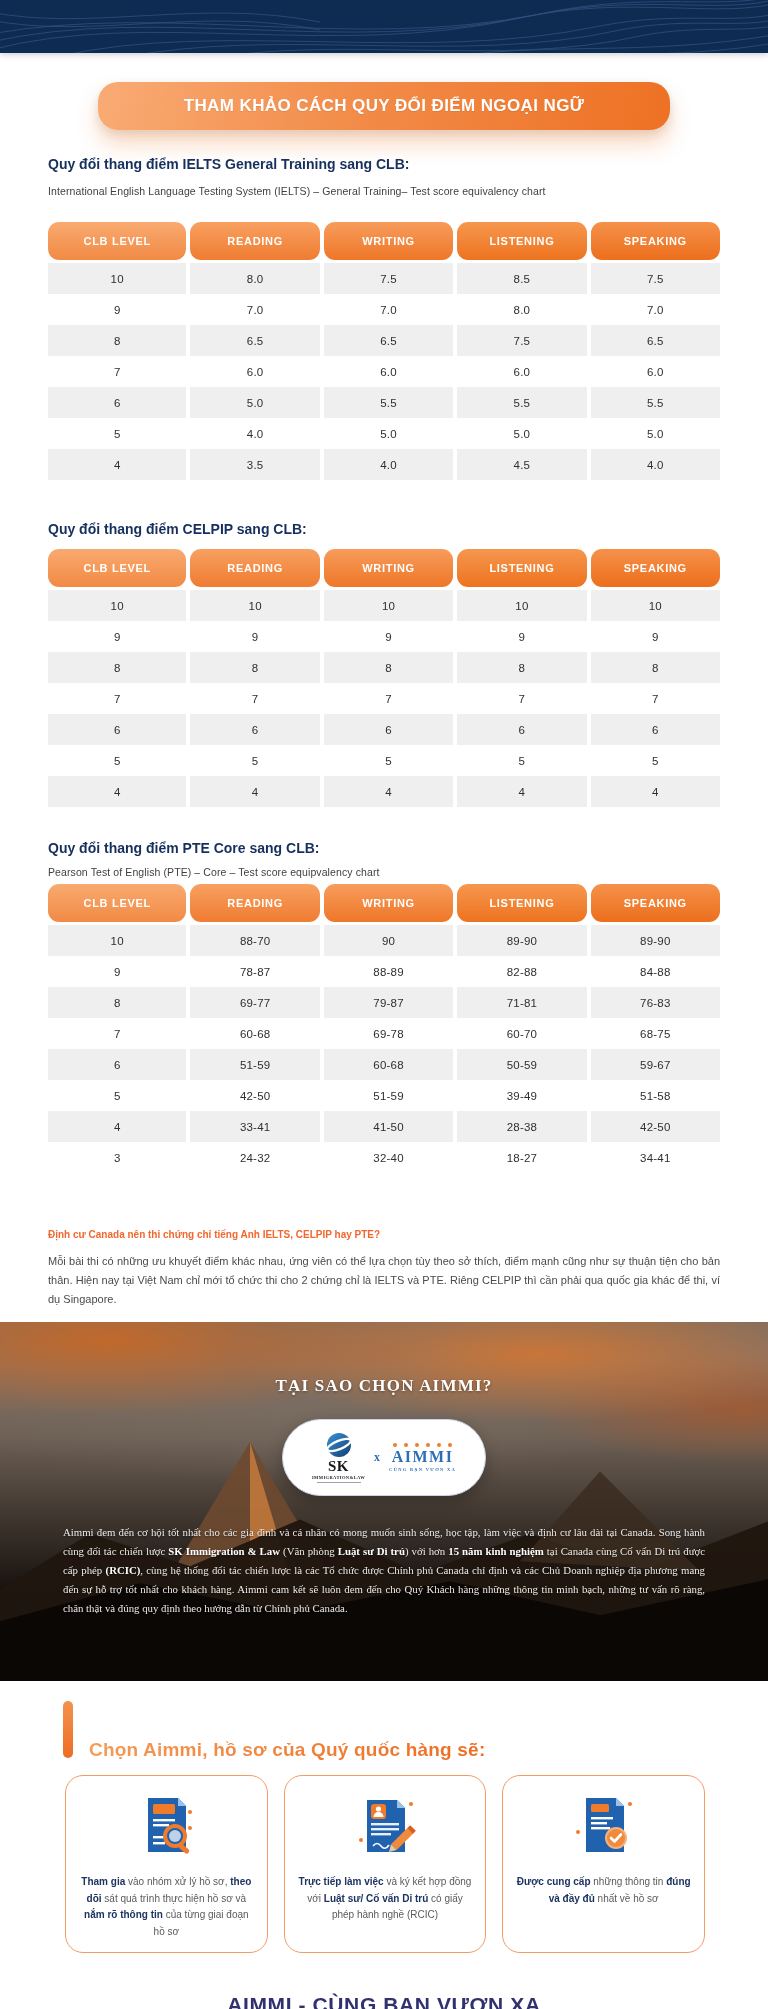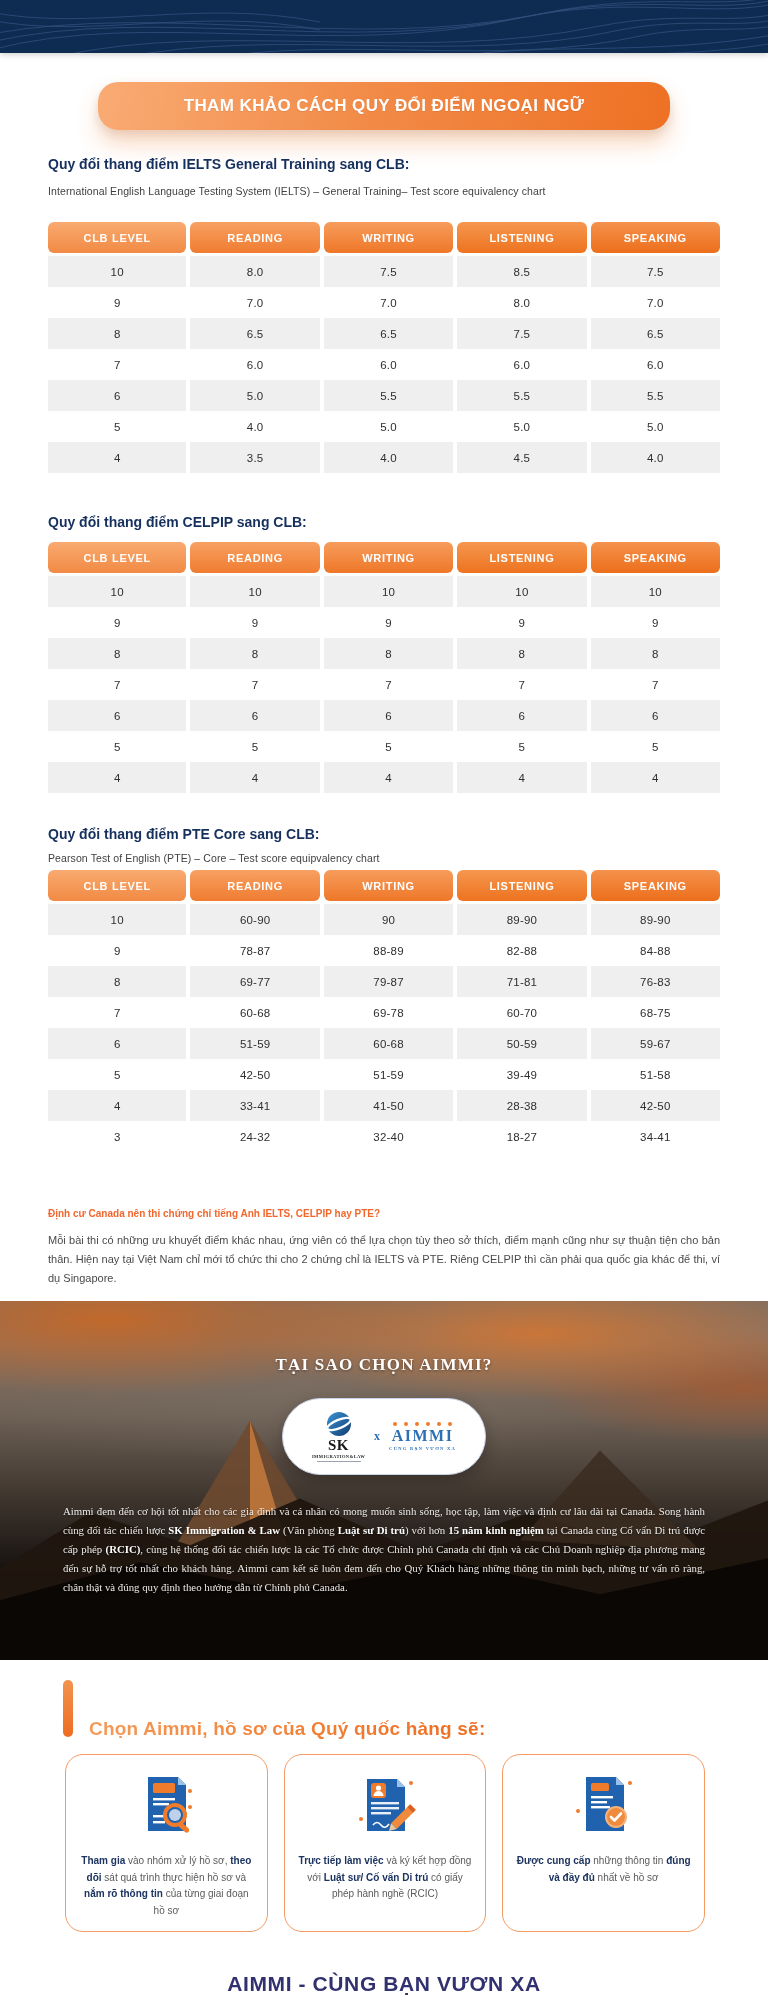--- a/index.html
+++ b/index.html
@@ -41,21 +41,21 @@
   .sec-h.m3{margin-top:33px}
   .sec-sub{color:#3f3f3f;font-size:10.5px;line-height:13px;margin-top:12px;letter-spacing:.1px}
   .sec-sub.s3{margin-top:9px}
   
   .score-table{margin-top:24px}
   .score-table.m2{margin-top:11px}
   .score-table.m3{margin-top:5px}
   .t-head,.t-row{display:grid;grid-template-columns:1.07fr 1fr 1fr 1fr 1fr;column-gap:4px}
   .t-head{margin-bottom:3px}
   .t-hcell{
-    height:31px;border-radius:6px;color:#fff;font-weight:700;font-size:11px;
+    height:38px;border-radius:11px;color:#fff;font-weight:700;font-size:11px;
     letter-spacing:.7px;display:flex;align-items:center;justify-content:center;
   }
   .t-hcell:nth-child(1){background:linear-gradient(180deg,#f9aa70,#f18a44)}
   .t-hcell:nth-child(2){background:linear-gradient(180deg,#f8a061,#ef7c31)}
   .t-hcell:nth-child(3){background:linear-gradient(180deg,#f79c5c,#ee7728)}
   .t-hcell:nth-child(4){background:linear-gradient(180deg,#f6974f,#ed731f)}
   .t-hcell:nth-child(5){background:linear-gradient(180deg,#f5914b,#ec6f1c)}
   .t-cell{
     height:31px;display:flex;align-items:center;justify-content:center;
     font-size:11.5px;color:#2f2f2f;letter-spacing:.2px;
@@ -281,21 +281,21 @@
   <div class="score-table m3">
       <div class="t-head">
         <div class="t-hcell">CLB LEVEL</div>
         <div class="t-hcell">READING</div>
         <div class="t-hcell">WRITING</div>
         <div class="t-hcell">LISTENING</div>
         <div class="t-hcell">SPEAKING</div>
       </div>
       <div class="t-row odd">
         <div class="t-cell">10</div>
-        <div class="t-cell">60-90</div>
+        <div class="t-cell">88-70</div>
         <div class="t-cell">90</div>
         <div class="t-cell">89-90</div>
         <div class="t-cell">89-90</div>
       </div>
       <div class="t-row even">
         <div class="t-cell">9</div>
         <div class="t-cell">78-87</div>
         <div class="t-cell">88-89</div>
         <div class="t-cell">82-88</div>
         <div class="t-cell">84-88</div>

